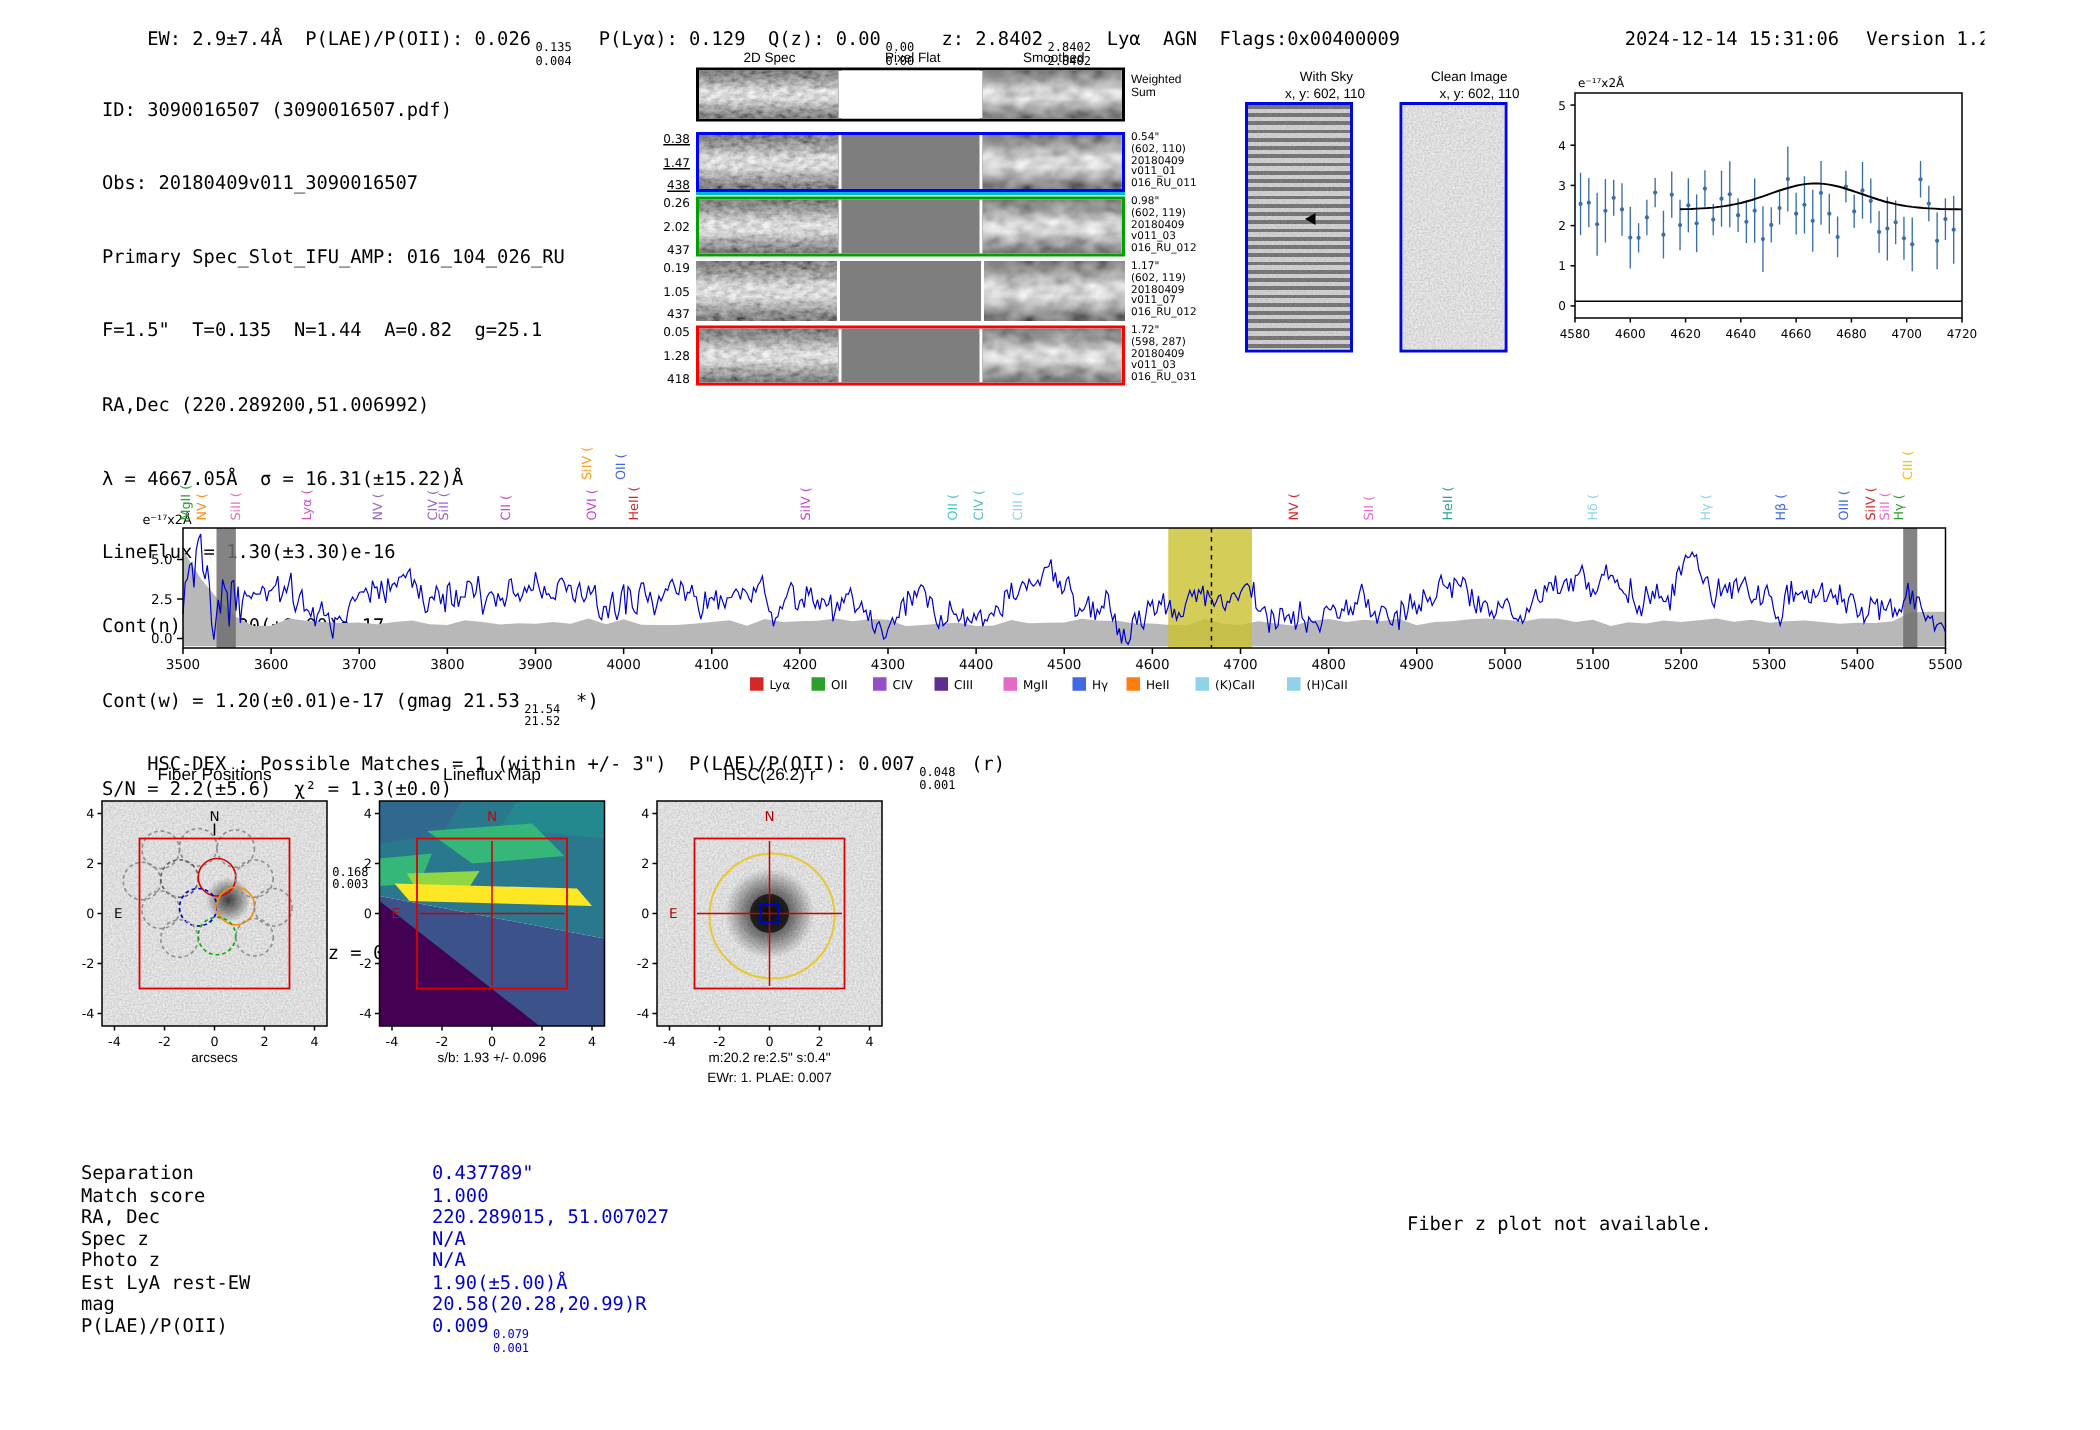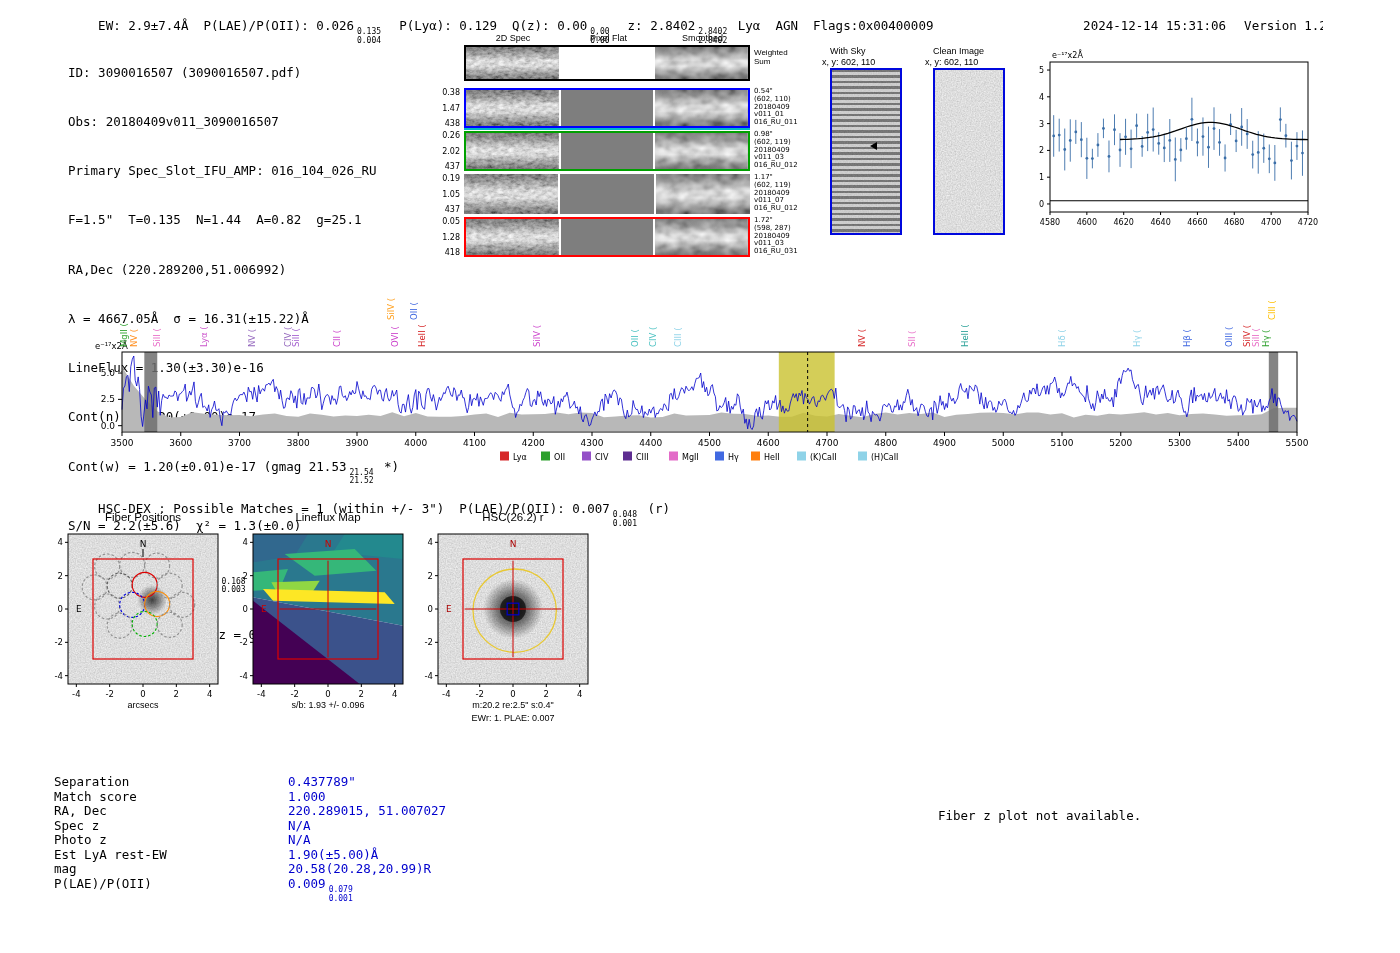--- a/index.html
+++ b/index.html
@@ -17,21 +17,21 @@
 .spec-h{position:absolute;top:33px;font-size:9px;text-align:center}
 .spec-row{position:absolute;left:464px;width:286px;display:flex;gap:2px}
 .spec-cell{flex:1;position:relative;background:#777;overflow:hidden}
 .spec-cell.flat{background:#7e7e7e}
 .spec-cell.white{background:#fff}
 .spec-cell svg{display:block;width:100%;height:100%}
 .spec-left{position:absolute;left:430px;width:30px;text-align:right;font-size:8px;line-height:9px;display:flex;flex-direction:column;justify-content:space-between;font-family:"DejaVu Sans",sans-serif}
 .spec-right{position:absolute;left:754px;width:72px;font-size:7px;line-height:7.8px;font-family:"DejaVu Sans",sans-serif}
 .panel{position:absolute;border:2px solid #0008dd;overflow:hidden}
 .stripes{width:100%;height:100%;background:repeating-linear-gradient(180deg,#222 0px,#222 2.5px,#bfbfbf 2.5px,#bfbfbf 5.5px)}
-.ptitle{position:absolute;font-size:9px;text-align:left}
+.ptitle{position:absolute;font-size:9px;text-align:right}
 .ctitle{position:absolute;font-size:11.5px;text-align:center}
 .caption{position:absolute;font-size:9px;text-align:center}
 .tbl-label{position:absolute;left:54px;font-size:12.5px}
 .tbl-value{position:absolute;left:288px;font-size:12.5px;color:#0000cd}
 svg text{font-family:"DejaVu Sans","Liberation Sans",sans-serif}
 </style>
 </head>
 <body>
 
 <div class="page">
@@ -158,21 +158,21 @@
           </svg>
         </div>
         <div class="spec-cell flat"></div>
         <div class="spec-cell">
           <svg preserveAspectRatio="none">
             <rect width="100%" height="100%" filter="url(#fSpecSm)"></rect>
             <rect width="100%" height="100%" fill="url(#gTrace)"></rect>
           </svg>
         </div>
       </div>
-      <div class="spec-left" style="top: 88px; height: 40px;">
+      <div class="spec-left" style="top: 88px; height: 40px; text-decoration: underline;">
         <div>0.38</div>
         <div>1.47</div>
         <div>438</div>
       </div>
       <div class="spec-right" style="top: 88px;">
         <div>0.54"</div>
         <div>(602, 110)</div>
         <div>20180409</div>
         <div>v011_01</div>
         <div>016_RU_011</div>

